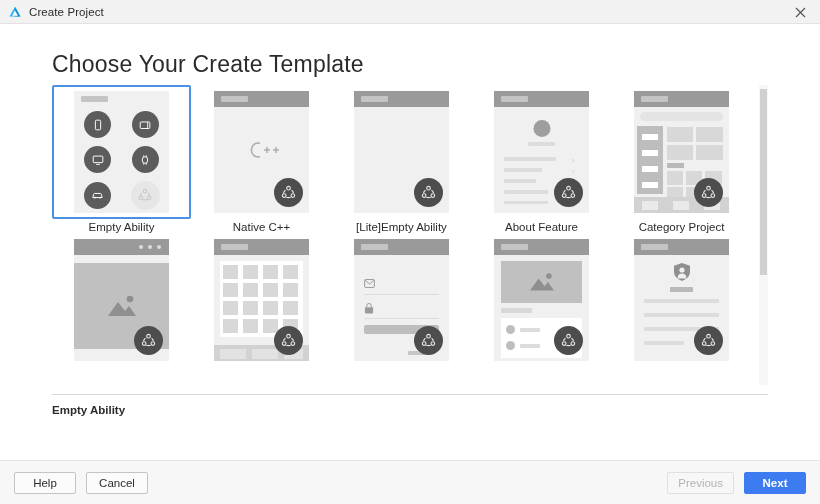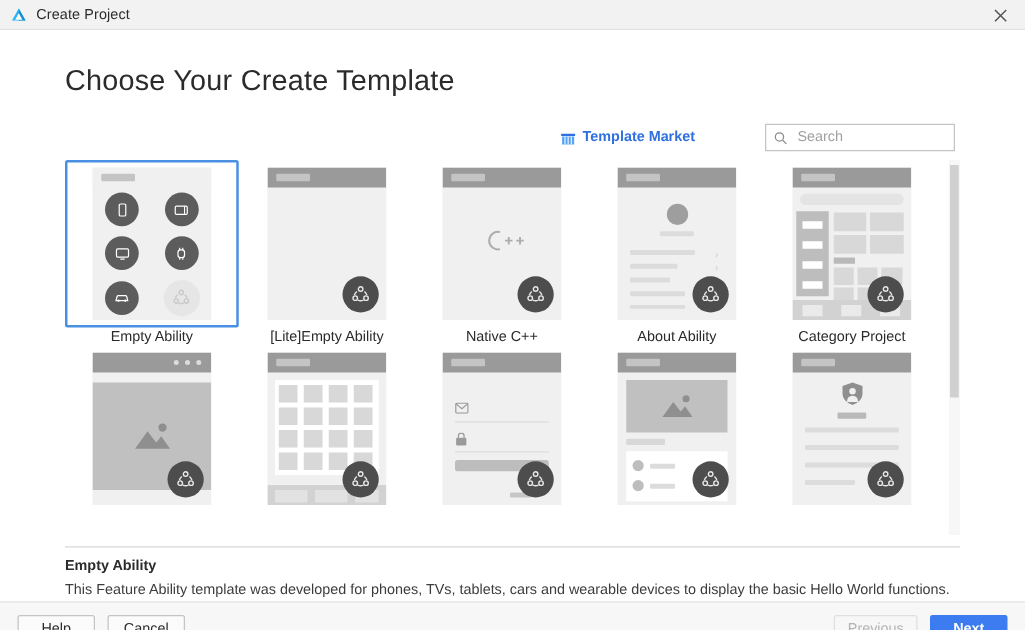--- a/index.html
+++ b/index.html
@@ -371,37 +371,20 @@
       <svg width="11" height="11" viewBox="0 0 11 11">
         <path d="M1 1 L10 10 M10 1 L1 10" stroke="#555" stroke-width="1.2" fill="none"></path>
       </svg>
     </div>
   </div>
 
   <div class="content">
 
     <div class="page-title">Choose Your Create Template</div>
 
-    <div class="toolbar">
-      <a class="template-market">
-        <svg class="market-icon" viewBox="0 0 14 14">
-          <path d="M1 3.2 L13 3.2 L13 5.2 L1 5.2 Z" fill="#2f6fe0"></path>
-          <path d="M1.8 5.6 L12.2 5.6 L12.2 12.4 L1.8 12.4 Z" fill="#56a2f5"></path>
-          <path d="M4.3 5.6 L4.3 12.4 M7 5.6 L7 12.4 M9.7 5.6 L9.7 12.4" stroke="#fff" stroke-width="0.9"></path>
-        </svg>
-        <span>Template Market</span>
-      </a>
-      <div class="search-box">
-        <svg width="11" height="11" viewBox="0 0 12 12">
-          <circle cx="5" cy="5" r="3.6" stroke="#8c8c8c" stroke-width="1.1" fill="none"></circle>
-          <path d="M7.8 7.8 L11 11" stroke="#8c8c8c" stroke-width="1.1" fill="none"></path>
-        </svg>
-        <input type="text" placeholder="Search" style="">
-      </div>
-    </div>
 
     <div class="grid-wrap">
       <div class="grid-scroll">
         <div class="grid">
 
           <div class="cell">
             <div class="card selected">
               <div class="thumb">
                 <div class="tb-header light">
                   <span class="pill"></span>
@@ -452,61 +435,61 @@
             </div>
             <div class="cell-label">Empty Ability</div>
           </div>
 
           <div class="cell">
             <div class="card">
               <div class="thumb">
                 <div class="tb-header">
                     <span class="pill"></span>
                   </div>
-                <div class="badge">
-                  <svg width="19" height="19" viewBox="0 0 22 22">
-                    <circle cx="11" cy="6" r="2.1" fill="none" stroke="#e8e8e8" stroke-width="1.3"></circle>
-                    <circle cx="6" cy="14.5" r="2.1" fill="none" stroke="#e8e8e8" stroke-width="1.3"></circle>
-                    <circle cx="16" cy="14.5" r="2.1" fill="none" stroke="#e8e8e8" stroke-width="1.3"></circle>
-                    <path d="M7.5 8.4 A7 7 0 0 0 5.2 11.6" stroke="#e8e8e8" stroke-width="1.3" fill="none"></path>
-                    <path d="M14.5 8.4 A7 7 0 0 1 16.8 11.6" stroke="#e8e8e8" stroke-width="1.3" fill="none"></path>
-                    <path d="M8.4 16.4 A7 7 0 0 0 13.6 16.4" stroke="#e8e8e8" stroke-width="1.3" fill="none"></path>
-                  </svg>
-                </div>
-              </div>
-            </div>
-            <div class="cell-label">[Lite]Empty Ability</div>
-          </div>
-
-          <div class="cell">
-            <div class="card">
-              <div class="thumb">
-                <div class="tb-header">
-                    <span class="pill"></span>
-                  </div>
                 <div class="cpp">
                   <svg width="40" height="24" viewBox="0 0 40 24">
                     <path d="M18 5.2 A7 7 0 1 0 18 18.8" stroke="#adadad" stroke-width="1.6" fill="none"></path>
                     <path d="M22 12 h6 M25 9 v6" stroke="#adadad" stroke-width="1.5"></path>
                     <path d="M31 12 h6 M34 9 v6" stroke="#adadad" stroke-width="1.5"></path>
                   </svg>
                 </div>
                 <div class="badge">
                   <svg width="19" height="19" viewBox="0 0 22 22">
                     <circle cx="11" cy="6" r="2.1" fill="none" stroke="#e8e8e8" stroke-width="1.3"></circle>
                     <circle cx="6" cy="14.5" r="2.1" fill="none" stroke="#e8e8e8" stroke-width="1.3"></circle>
                     <circle cx="16" cy="14.5" r="2.1" fill="none" stroke="#e8e8e8" stroke-width="1.3"></circle>
                     <path d="M7.5 8.4 A7 7 0 0 0 5.2 11.6" stroke="#e8e8e8" stroke-width="1.3" fill="none"></path>
                     <path d="M14.5 8.4 A7 7 0 0 1 16.8 11.6" stroke="#e8e8e8" stroke-width="1.3" fill="none"></path>
                     <path d="M8.4 16.4 A7 7 0 0 0 13.6 16.4" stroke="#e8e8e8" stroke-width="1.3" fill="none"></path>
                   </svg>
                 </div>
               </div>
             </div>
             <div class="cell-label">Native C++</div>
+          </div>
+
+          <div class="cell">
+            <div class="card">
+              <div class="thumb">
+                <div class="tb-header">
+                    <span class="pill"></span>
+                  </div>
+                <div class="badge">
+                  <svg width="19" height="19" viewBox="0 0 22 22">
+                    <circle cx="11" cy="6" r="2.1" fill="none" stroke="#e8e8e8" stroke-width="1.3"></circle>
+                    <circle cx="6" cy="14.5" r="2.1" fill="none" stroke="#e8e8e8" stroke-width="1.3"></circle>
+                    <circle cx="16" cy="14.5" r="2.1" fill="none" stroke="#e8e8e8" stroke-width="1.3"></circle>
+                    <path d="M7.5 8.4 A7 7 0 0 0 5.2 11.6" stroke="#e8e8e8" stroke-width="1.3" fill="none"></path>
+                    <path d="M14.5 8.4 A7 7 0 0 1 16.8 11.6" stroke="#e8e8e8" stroke-width="1.3" fill="none"></path>
+                    <path d="M8.4 16.4 A7 7 0 0 0 13.6 16.4" stroke="#e8e8e8" stroke-width="1.3" fill="none"></path>
+                  </svg>
+                </div>
+              </div>
+            </div>
+            <div class="cell-label">[Lite]Empty Ability</div>
           </div>
 
           <div class="cell">
             <div class="card">
               <div class="thumb">
                 <div class="tb-header">
                     <span class="pill"></span>
                   </div>
                 <div class="ab-avatar"></div>
                 <span class="bar" style="left:34px; top:51px; width:27px; height:4px;"></span>
@@ -524,21 +507,21 @@
                     <circle cx="11" cy="6" r="2.1" fill="none" stroke="#e8e8e8" stroke-width="1.3"></circle>
                     <circle cx="6" cy="14.5" r="2.1" fill="none" stroke="#e8e8e8" stroke-width="1.3"></circle>
                     <circle cx="16" cy="14.5" r="2.1" fill="none" stroke="#e8e8e8" stroke-width="1.3"></circle>
                     <path d="M7.5 8.4 A7 7 0 0 0 5.2 11.6" stroke="#e8e8e8" stroke-width="1.3" fill="none"></path>
                     <path d="M14.5 8.4 A7 7 0 0 1 16.8 11.6" stroke="#e8e8e8" stroke-width="1.3" fill="none"></path>
                     <path d="M8.4 16.4 A7 7 0 0 0 13.6 16.4" stroke="#e8e8e8" stroke-width="1.3" fill="none"></path>
                   </svg>
                 </div>
               </div>
             </div>
-            <div class="cell-label">About Ability</div>
+            <div class="cell-label">About Feature</div>
           </div>
 
           <div class="cell">
             <div class="card">
               <div class="thumb">
                 <div class="tb-header">
                     <span class="pill"></span>
                   </div>
                 <div class="cat-search"></div>
                 <div class="cat-side">
@@ -756,21 +739,20 @@
 
       <div class="scrollbar-track">
         <div class="scrollbar-thumb"></div>
       </div>
     </div>
 
     <div class="divider"></div>
 
     <div class="desc">
       <div class="desc-title">Empty Ability</div>
-      <div class="desc-text">This Feature Ability template was developed for phones, TVs, tablets, cars and wearable devices to display the basic Hello World functions.</div>
     </div>
   </div>
 
   <div class="footer">
     <button class="btn">Help</button>
     <button class="btn">Cancel</button>
     <div class="spacer"></div>
     <button class="btn disabled">Previous</button>
     <button class="btn primary">Next</button>
   </div>

